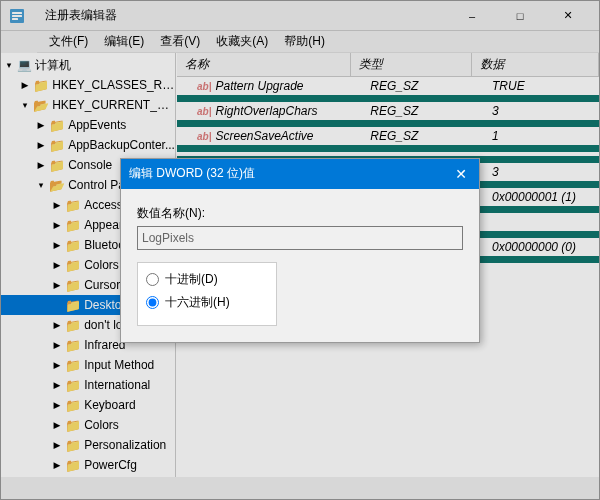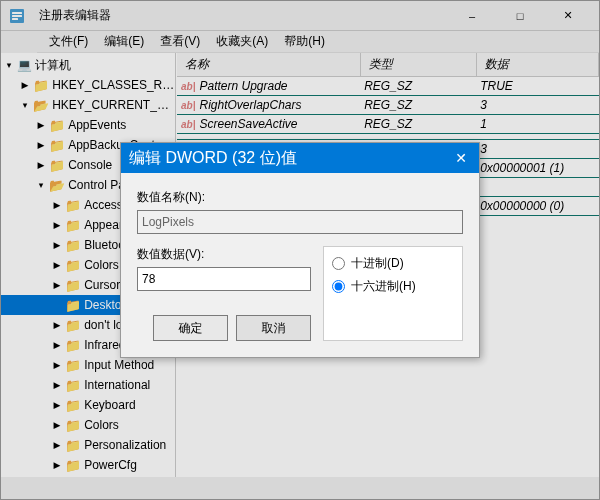--- a/index.html
+++ b/index.html
@@ -18,21 +18,21 @@
       height: 30px;
       display: flex;
       align-items: center;
       justify-content: space-between;
       padding: 0 8px;
       border-bottom: 1px solid #ccc;
     }
     .title-bar-left {
       display: flex;
       align-items: center;
-      gap: 14px;
+      gap: 20px;
     }
     .title-text {
       font-size: 12px;
     }
     .title-controls {
       display: flex;
       gap: 2px;
     }
     .title-btn {
       width: 46px;
@@ -126,22 +126,22 @@
       border-bottom: 1px solid #ccc;
     }
     .reg-table th {
       text-align: left;
       padding: 3px 8px;
       border-right: 1px solid #ccc;
       font-weight: normal;
       font-size: 12px;
     }
     .reg-table td {
-      padding: 2px 4px;
-      border-bottom: 1px solid #0f766e;
+      padding: 2px 20px;
+      border-bottom: 7px solid #0f766e;
       white-space: nowrap;
       overflow: hidden;
       text-overflow: ellipsis;
       font-size: 12px;
     }
 
     
     .status-bar {
       height: 24px;
       background: #f0f0f0;
@@ -173,21 +173,21 @@
     .dialog-title-bar {
       background: #0078d7;
       color: white;
       height: 30px;
       display: flex;
       align-items: center;
       justify-content: space-between;
       padding: 0 8px;
     }
     .dialog-title-text {
-      font-size: 16px;
+      font-size: 12px;
     }
     .dialog-close-btn {
       width: 20px;
       height: 20px;
       border: none;
       background: transparent;
       color: white;
       cursor: pointer;
       font-size: 14px;
       display: flex;
@@ -483,30 +483,20 @@
 
     <div class="dialog-body">
 
       <div>
         <div class="dialog-label">数值名称(N):</div>
         <input type="text" class="dialog-input" value="LogPixels" readonly="" style="background: rgb(240, 240, 240); color: rgb(102, 102, 102);">
       </div>
 
       <div class="dialog-lower">
 
-        <div class="dialog-value-section">
-          <div class="dialog-label">数值数据(V):</div>
-          <input type="text" class="dialog-input" value="78" style="">
-
-          
-          <div class="dialog-buttons">
-            <button class="dialog-btn primary">确定</button>
-            <button class="dialog-btn">取消</button>
-          </div>
-        </div>
 
         <div class="dialog-base-section">
           <div class="radio-item">
             <input type="radio" name="base" id="dec" style="">
             <label for="dec">十进制(D)</label>
           </div>
           <div class="radio-item">
             <input type="radio" name="base" id="hex" checked="" style="">
             <label for="hex">十六进制(H)</label>
           </div>

